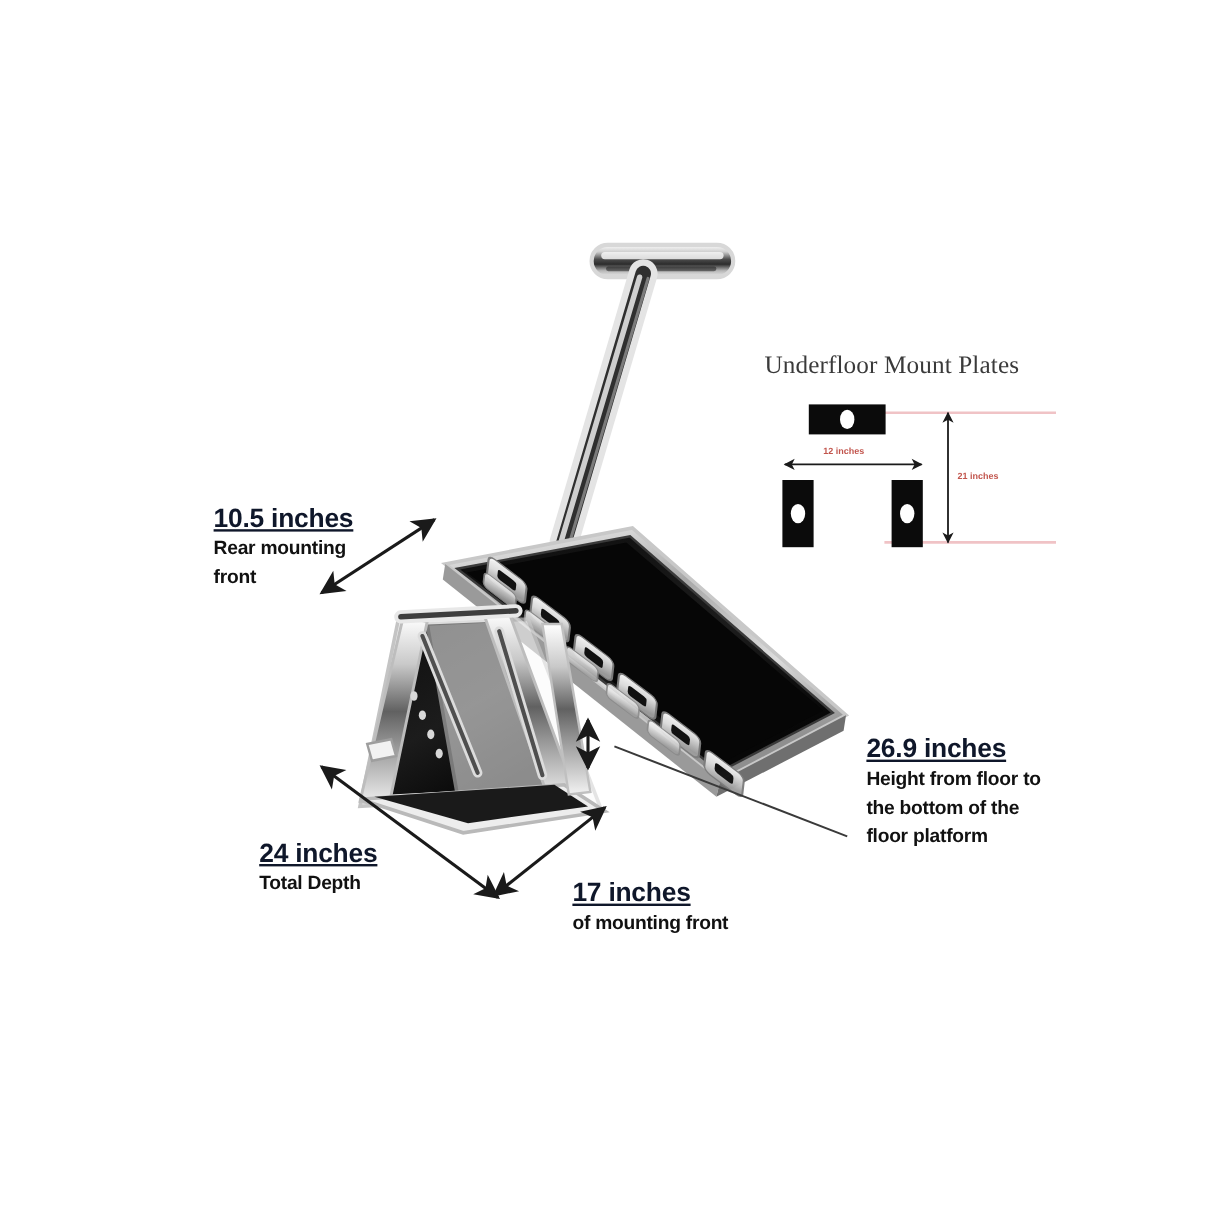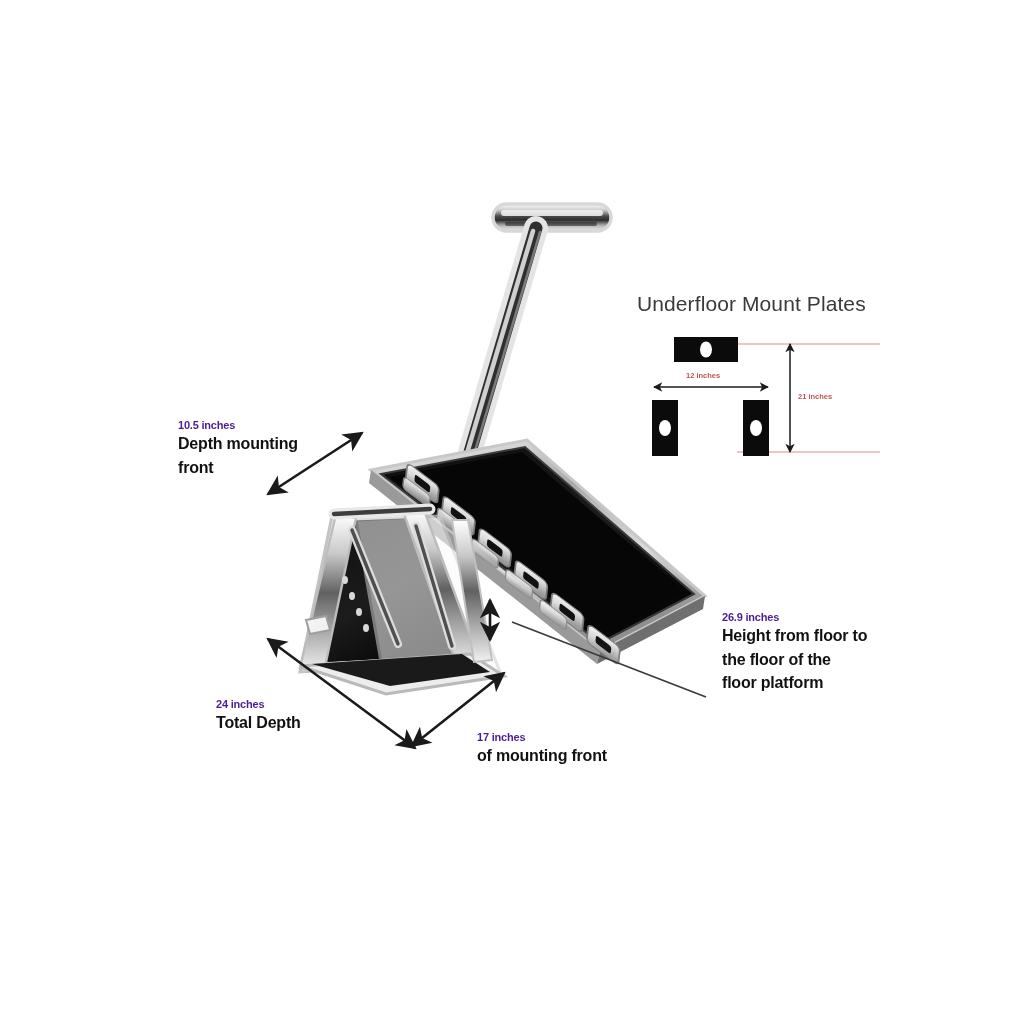--- a/index.html
+++ b/index.html
@@ -11,43 +11,44 @@
     overflow:hidden;
     position:relative;
   }
   #stage{position:absolute;left:0;top:0;width:1024px;height:1024px;}
   #art{position:absolute;left:0;top:0;width:1024px;height:1024px;}
 
   .callout{position:absolute;}
   .callout .dim{
     font-family:"Liberation Sans", sans-serif;
     font-weight:bold;
-    font-size:11px;
-    color:#4c1d95;
+    font-size:22px;
+    color:#0f172a;
     letter-spacing:-0.2px;
     line-height:1.28;
     white-space:nowrap;
+    text-decoration:underline;
   }
   .callout .desc{
     font-family:"Liberation Sans", sans-serif;
     font-weight:bold;
     font-size:16px;
     color:#111111;
     line-height:1.48;
     letter-spacing:-0.2px;
     white-space:nowrap;
   }
   #callout-rear{left:178px;top:418px;}
   #callout-height{left:722px;top:610px;}
   #callout-depth{left:216px;top:697px;}
   #callout-width{left:477px;top:730px;}
 
   #inset-title{
     position:absolute;left:637px;top:292px;
-    font-family:Liberation Sans, sans-serif;
+    font-family:Liberation Serif, serif;
     font-weight:400;
     font-size:21px;
     color:#3a3a3a;
     white-space:nowrap;
     letter-spacing:0.1px;
   }
   .inset-dim{
     position:absolute;
     font-family:"Liberation Sans", sans-serif;
     font-weight:bold;
@@ -238,28 +239,28 @@
       </g>
 
       <line x1="654" y1="387" x2="768" y2="387" stroke="#1a1a1a" stroke-width="1.5" marker-start="url(#arrTailS)" marker-end="url(#arrHeadS)"></line>
 
       <line x1="790" y1="344" x2="790" y2="452" stroke="#1a1a1a" stroke-width="1.5" marker-start="url(#arrTailS)" marker-end="url(#arrHeadS)"></line>
     </g>
   </svg>
 
   <div class="callout" id="callout-rear">
     <div class="dim">10.5 inches</div>
-    <div class="desc">Depth mounting</div>
+    <div class="desc">Rear mounting</div>
     <div class="desc">front</div>
   </div>
 
   <div class="callout" id="callout-height">
     <div class="dim">26.9 inches</div>
     <div class="desc">Height from floor to</div>
-    <div class="desc">the floor of the</div>
+    <div class="desc">the bottom of the</div>
     <div class="desc">floor platform</div>
   </div>
 
   <div class="callout" id="callout-depth">
     <div class="dim">24 inches</div>
     <div class="desc">Total Depth</div>
   </div>
 
   <div class="callout" id="callout-width">
     <div class="dim">17 inches</div>

